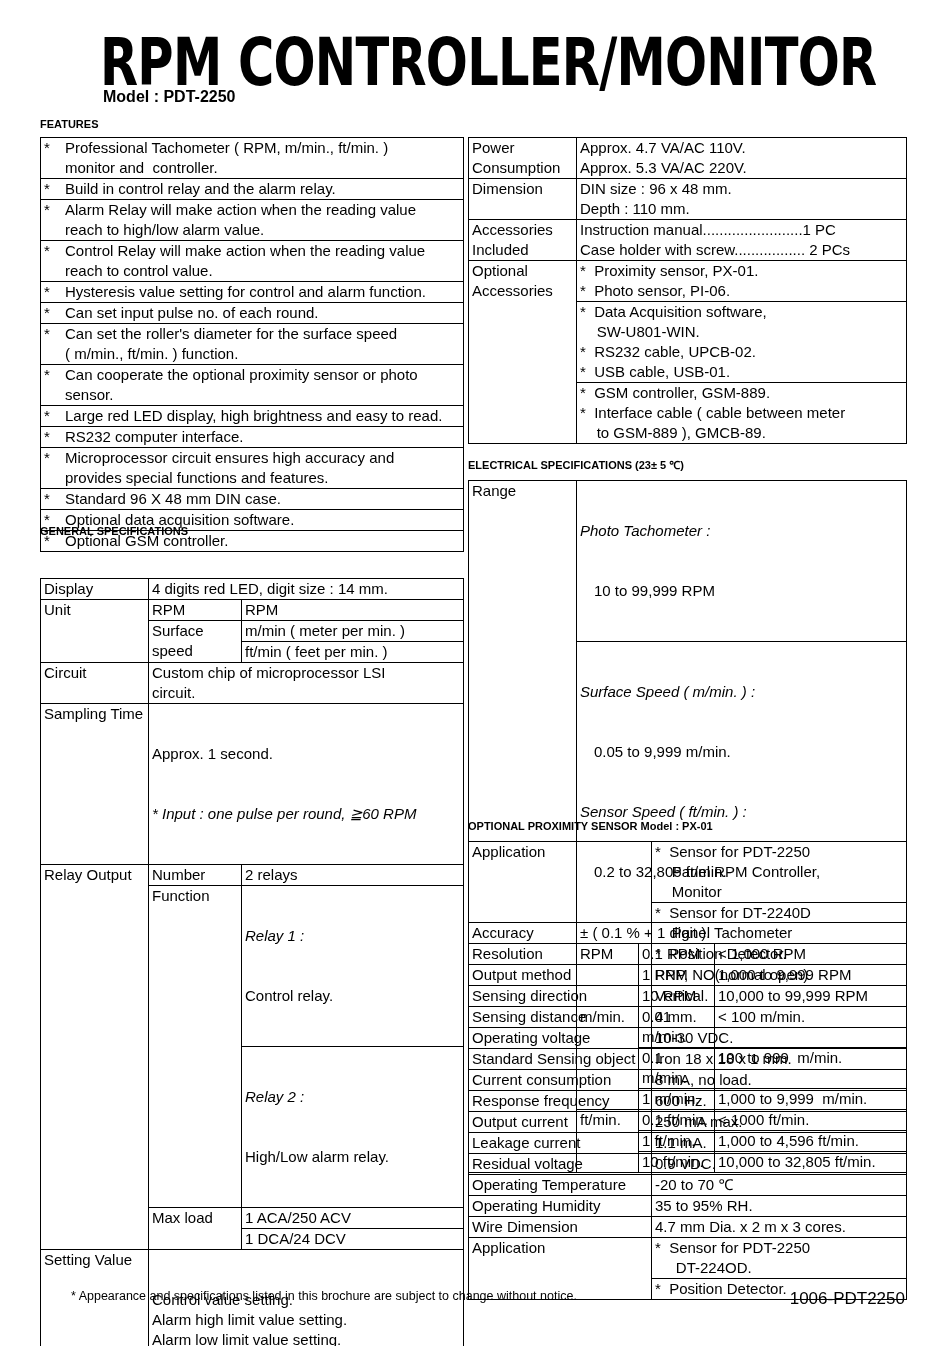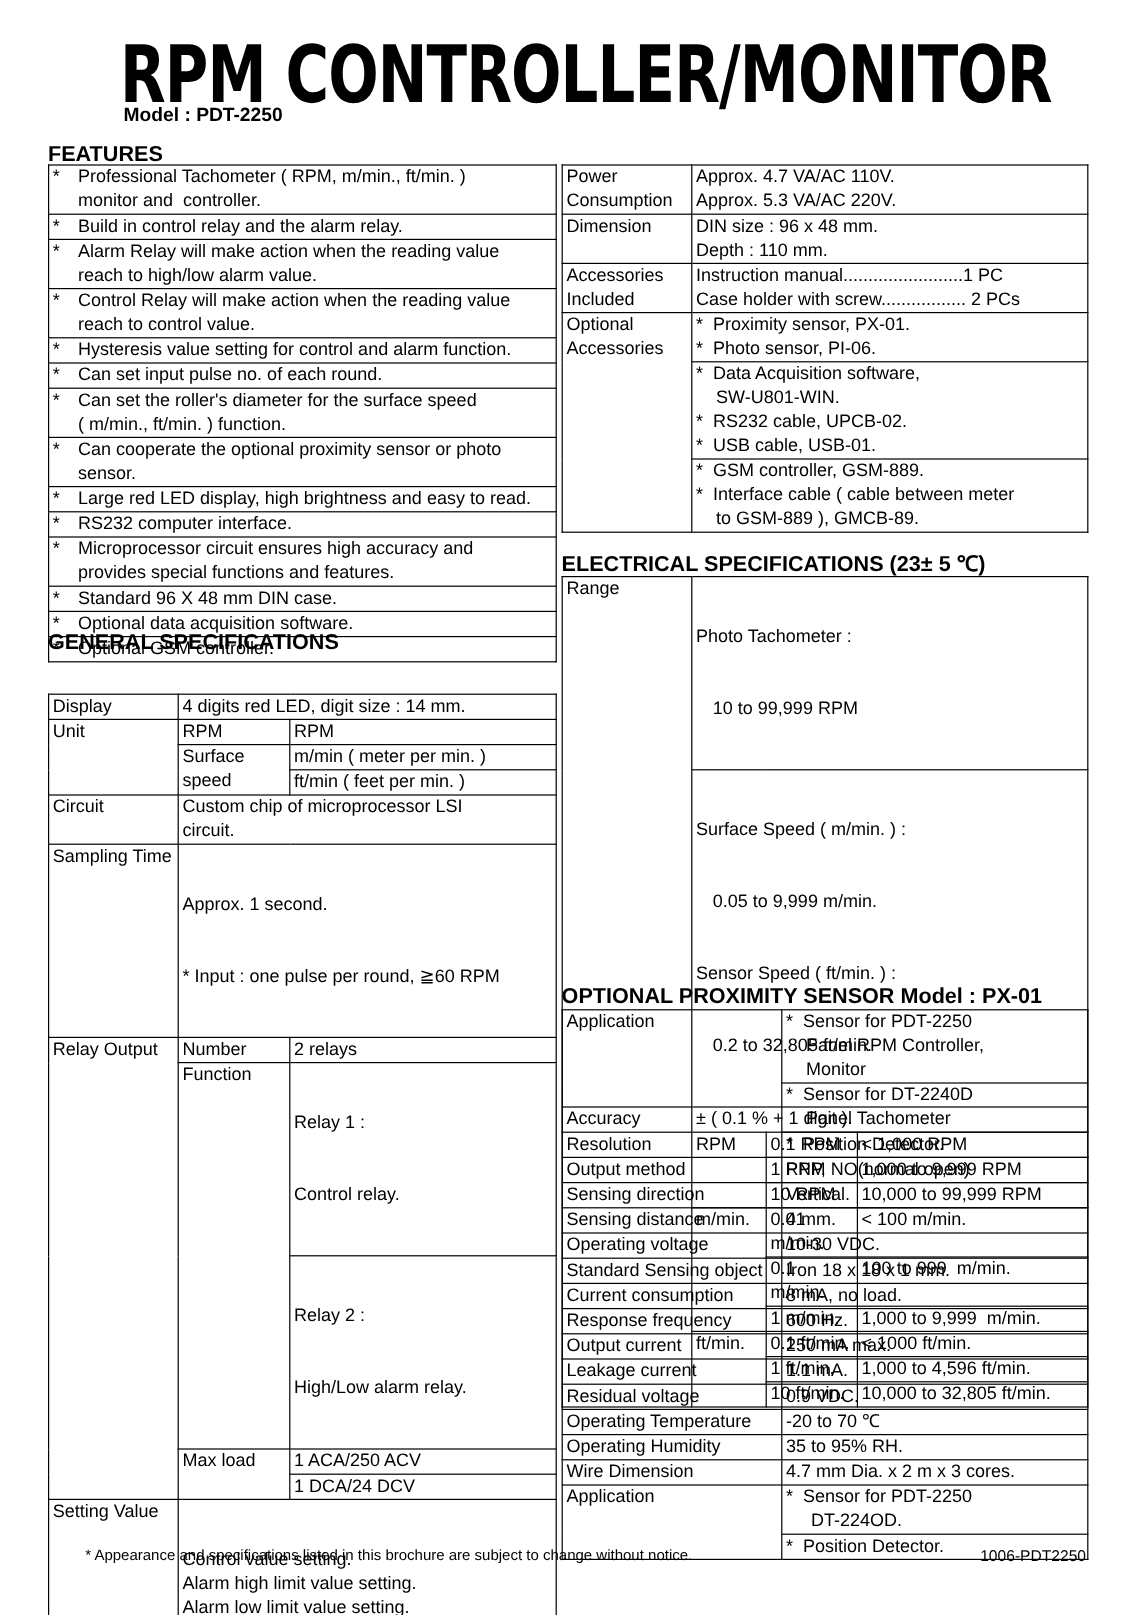--- a/index.html
+++ b/index.html
@@ -7,33 +7,33 @@
     width:940px;height:1346px;position:relative;background:#ffffff;color:#000;
     font-family:"Liberation Sans", sans-serif;
   }
   .abs{position:absolute;}
   .title{
     left:100px;top:24px;font-size:66px;font-weight:bold;white-space:nowrap;
     letter-spacing:-1px;transform:scaleX(0.75);transform-origin:left top;
     font-family:"DejaVu Sans", sans-serif;
   }
   .model{left:103px;top:88px;font-size:16px;font-weight:bold;}
-  .sec-h{font-weight:bold;font-size:18px;white-space:nowrap;}
+  .sec-h{font-weight:bold;font-size:11px;white-space:nowrap;}
   table{border-collapse:collapse;table-layout:fixed;}
   td{
     border:1px solid #000;vertical-align:top;padding:0 3px;
     font-size:15px;line-height:20px;white-space:pre-wrap;overflow:hidden;
   }
-  .it{}
+  .it{font-style:italic;}
   .indent{padding-left:14px;}
   .feat{display:flex;}
   .ast{width:21px;flex:0 0 21px;text-align:left;}
   .ftxt{flex:1;}
   .footer-note{left:40px;top:1289px;font-size:12.5px;padding-left:31px;}
-  .footer-code{left:700px;top:1289px;width:205px;text-align:right;font-size:13px;}
+  .footer-code{left:700px;top:1289px;width:205px;text-align:right;font-size:17px;}
 </style>
 </head>
 <body>
 
 <div class="abs title">RPM CONTROLLER/MONITOR</div>
 <div class="abs model">Model : PDT-2250</div>
 
 <div class="abs sec-h" style="left:40px;top:118px;">FEATURES</div>
 
 <table class="abs" style="left:40px;top:137px;width:423px;">

